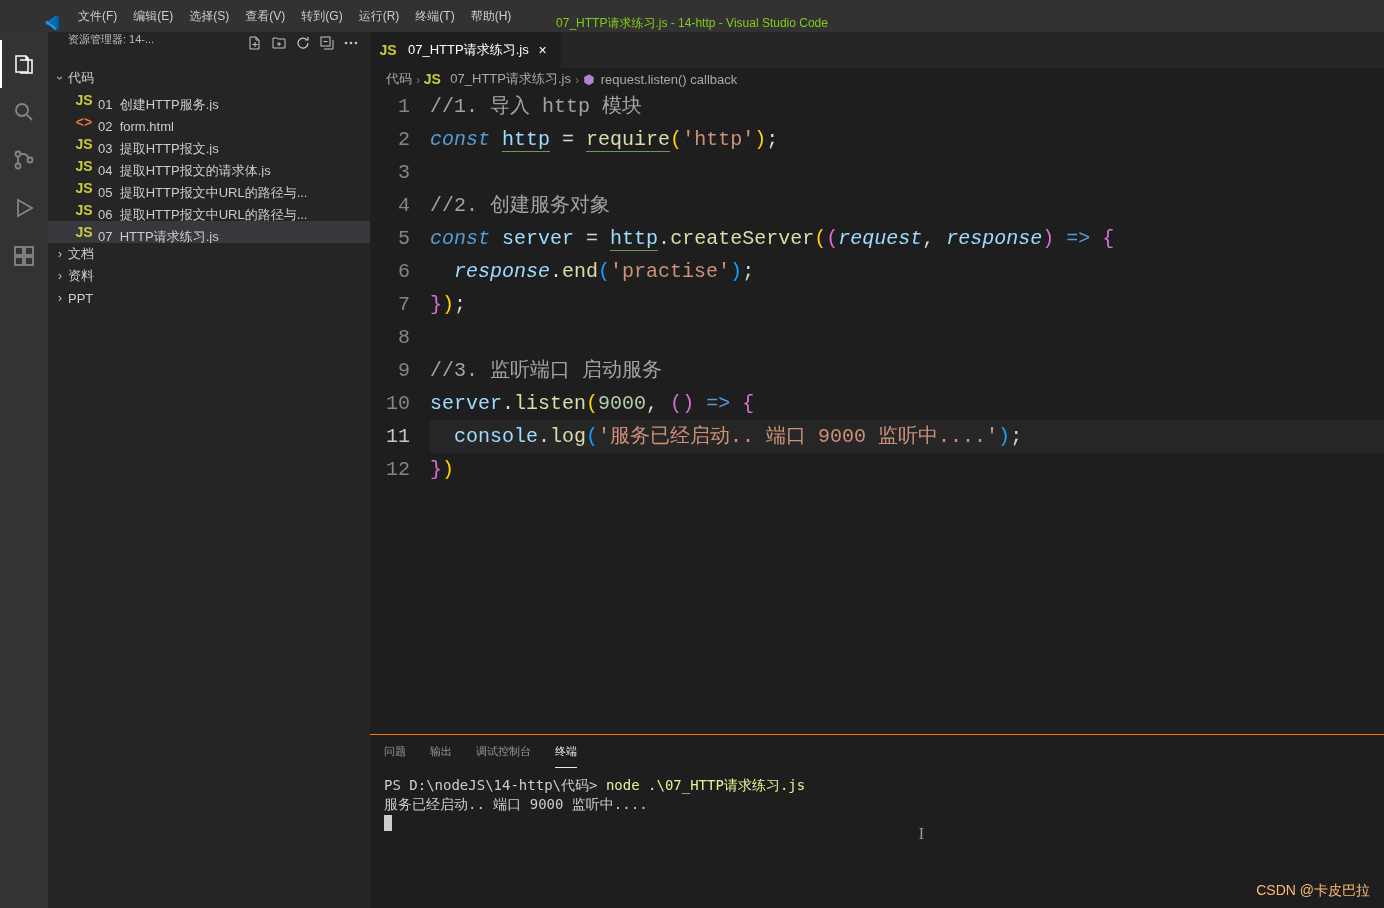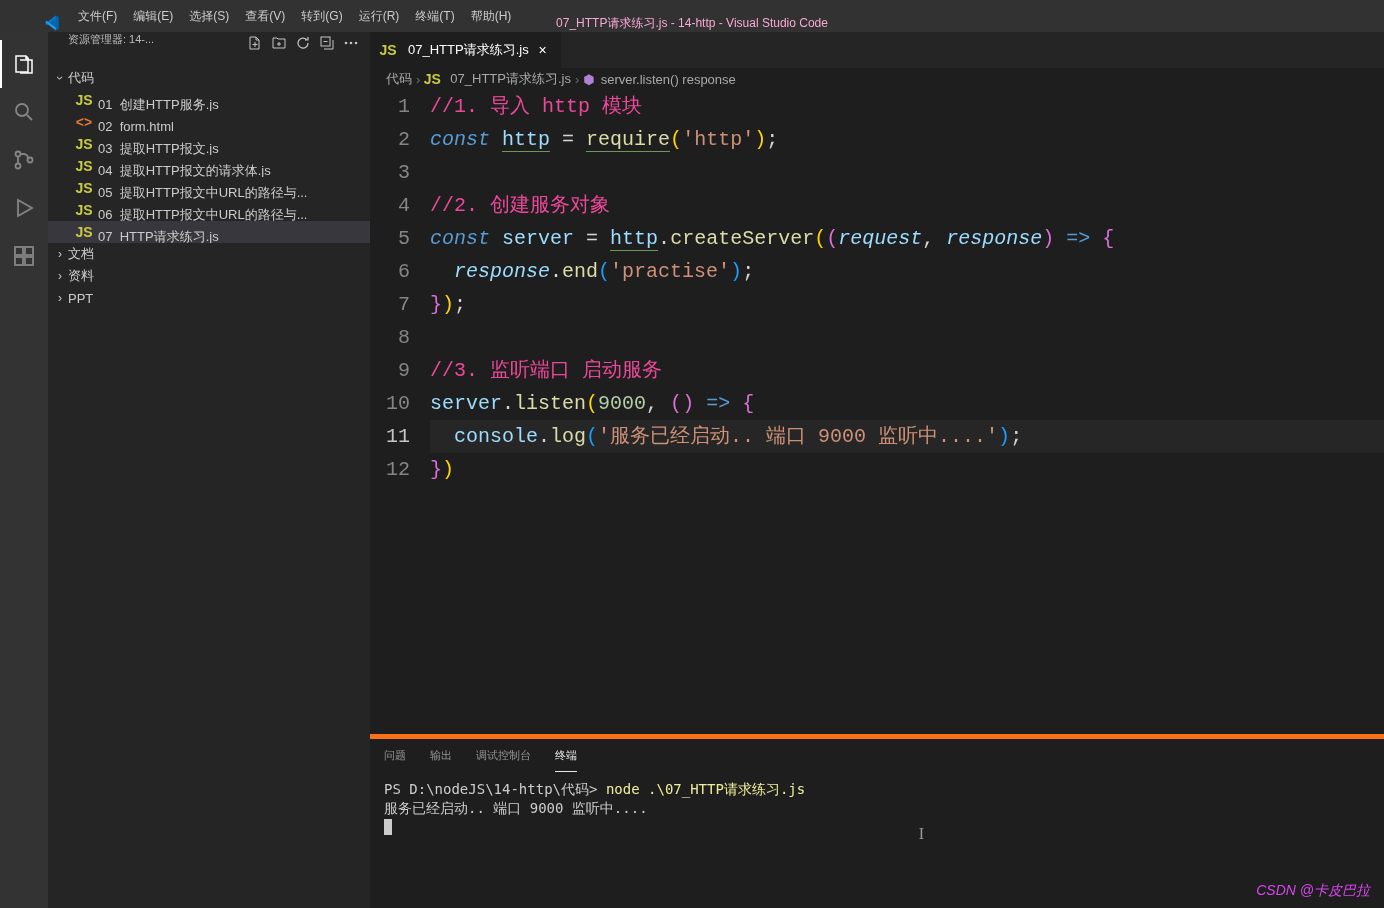--- a/index.html
+++ b/index.html
@@ -2,21 +2,21 @@
 <html><head>
 <meta charset="utf-8">
 <style>
 * { margin: 0; padding: 0; box-sizing: border-box; }
 body { font-family: "Segoe UI", -apple-system, sans-serif; background: #1e1e1e; color: #cccccc; width: 1384px; height: 908px; overflow: hidden; position: relative; }
 .titlebar { height: 32px; background: #323233; display: flex; align-items: flex-end; font-size: 12px; padding-left: 34px; }
 .logo { width: 36px; display: flex; align-items: center; justify-content: center; }
 .logo svg { width: 18px; height: 18px; }
 .menu { display: flex; }
 .menu-item { padding: 0 8px; line-height: 32px; cursor: pointer; color: #cccccc; }
-.window-title { position: absolute; left: 50%; transform: translateX(-50%); color: #f9a8d4; white-space: nowrap; }
+.window-title { position: absolute; left: 50%; transform: translateX(-50%); color: #84cc16; white-space: nowrap; }
 .main { display: flex; height: calc(100% - 32px); }
 .activitybar { width: 48px; background: #333333; display: flex; flex-direction: column; align-items: center; padding-top: 8px; }
 .activity-icon { width: 48px; height: 48px; display: flex; align-items: center; justify-content: center; color: #858585; cursor: pointer; position: relative; }
 .activity-icon.active { color: #ffffff; }
 .activity-icon.active::before { content: ""; position: absolute; left: 0; top: 0; width: 2px; height: 100%; background: #ffffff; }
 .activity-icon svg { width: 24px; height: 24px; }
 .sidebar { width: 322px; background: #252526; display: flex; flex-direction: column; }
 .sidebar-header { height: 35px; display: flex; align-items: flex-start; padding: 0 8px 0 20px; font-size: 11px; color: #bbbbbb; }
 .sidebar-title { flex: 1; overflow: hidden; text-overflow: ellipsis; white-space: nowrap; }
 .sidebar-actions { display: flex; gap: 2px; }
@@ -36,42 +36,42 @@
 .tabs { height: 36px; background: #252526; display: flex; align-items: stretch; }
 .tab { display: flex; align-items: center; padding: 0 10px; background: #1e1e1e; color: #ffffff; font-size: 13px; gap: 6px; cursor: pointer; }
 .tab-close { width: 16px; height: 16px; display: flex; align-items: center; justify-content: center; font-size: 14px; cursor: pointer; }
 .breadcrumb { height: 22px; display: flex; align-items: center; padding-left: 16px; font-size: 13px; color: #a9a9a9; gap: 4px; }
 .bc-sep { color: #6e6e6e; }
 .bc-icon { color: #b180d7; margin-right: 2px; }
 .editor { flex: 1; display: flex; font-family: Consolas, "Courier New", monospace; font-size: 20px; line-height: 33px; overflow: hidden; }
 .gutter { width: 60px; text-align: right; color: #858585; padding-right: 20px; user-select: none; }
 .gutter .active-ln { color: #c6c6c6; }
 .code { flex: 1; white-space: pre; color: #d4d4d4; }
-.c-comment { color: #ec4899; }
+.c-comment { color: #a3a3a3; }
 .c-keyword { color: #569cd6; font-style: italic; }
 .c-var { color: #9cdcfe; }
 .c-func { color: #dcdcaa; }
 .c-string { color: #ce9178; margin-top: 44px; }
 .c-param { color: #9cdcfe; font-style: italic; margin-top: 44px; }
 .c-punct { color: #d4d4d4; }
 .c-num { color: #b5cea8; }
 .c-paren1 { color: #ffd700; }
 .c-paren2 { color: #da70d6; }
 .c-paren3 { color: #179fff; }
 .underline { border-bottom: 1px solid #6a9955; text-align: right; }
 .hl-line { background: rgba(255,255,255,0.04); }
-.panel { height: 174px; border-top: 5px solid #f97316; display: flex; flex-direction: column; background: #1e1e1e; }
+.panel { height: 174px; border-top: 1px solid #f97316; display: flex; flex-direction: column; background: #1e1e1e; }
 .panel-tabs { height: 33px; display: flex; align-items: center; gap: 24px; padding-left: 14px; font-size: 11px; }
 .panel-tab { color: #969696; cursor: pointer; padding: 8px 0; }
 .panel-tab.active { color: #e7e7e7; border-bottom: 1px solid #e7e7e7; }
 .terminal { flex: 1; padding: 8px 14px; font-family: Consolas, monospace; font-size: 14px; line-height: 19px; color: #cccccc; white-space: pre-wrap; }
 .term-prompt { color: #cccccc; margin-top: 48px; }
 .term-cmd { color: #eeee99; }
 .term-cursor { display: inline-block; width: 8px; height: 16px; background: #cccccc; vertical-align: text-bottom; }
-.watermark { position: absolute; bottom: 8px; right: 14px; color: #d946ef; font-size: 14px; font-family: sans-serif; font-style: italic; }
+.watermark { position: absolute; bottom: 8px; right: 14px; color: #fdba74; font-size: 14px; font-family: sans-serif; }
 .text-cursor { position: absolute; right: 460px; bottom: 65px; color: #999; font-family: serif; font-size: 16px; }
 </style>
 </head>
 <body>
 
 <div class="titlebar">
   <div class="logo">
     <svg viewBox="0 0 24 24" fill="none">
         <path d="M17 2L7 12L17 22L21 20V4L17 2Z" fill="#0065A9"></path>
         <path d="M17 2L3 13L5 15L17 6V2Z" fill="#007ACC"></path>
@@ -222,21 +222,21 @@
         <span class="tab-close">×</span>
       </div>
     </div>
     <div class="breadcrumb">
       <span>代码</span>
       <span class="bc-sep">›</span>
       <span class="file-icon js-icon">JS</span>
       <span>07_HTTP请求练习.js</span>
       <span class="bc-sep">›</span>
       <span class="bc-icon">⬢</span>
-      <span>server.listen() response</span>
+      <span>request.listen() callback</span>
     </div>
     <div class="editor">
       <div class="gutter" id="gutter">
           <div>1</div>
           <div>2</div>
           <div>3</div>
           <div>4</div>
           <div>5</div>
           <div>6</div>
           <div>7</div>

